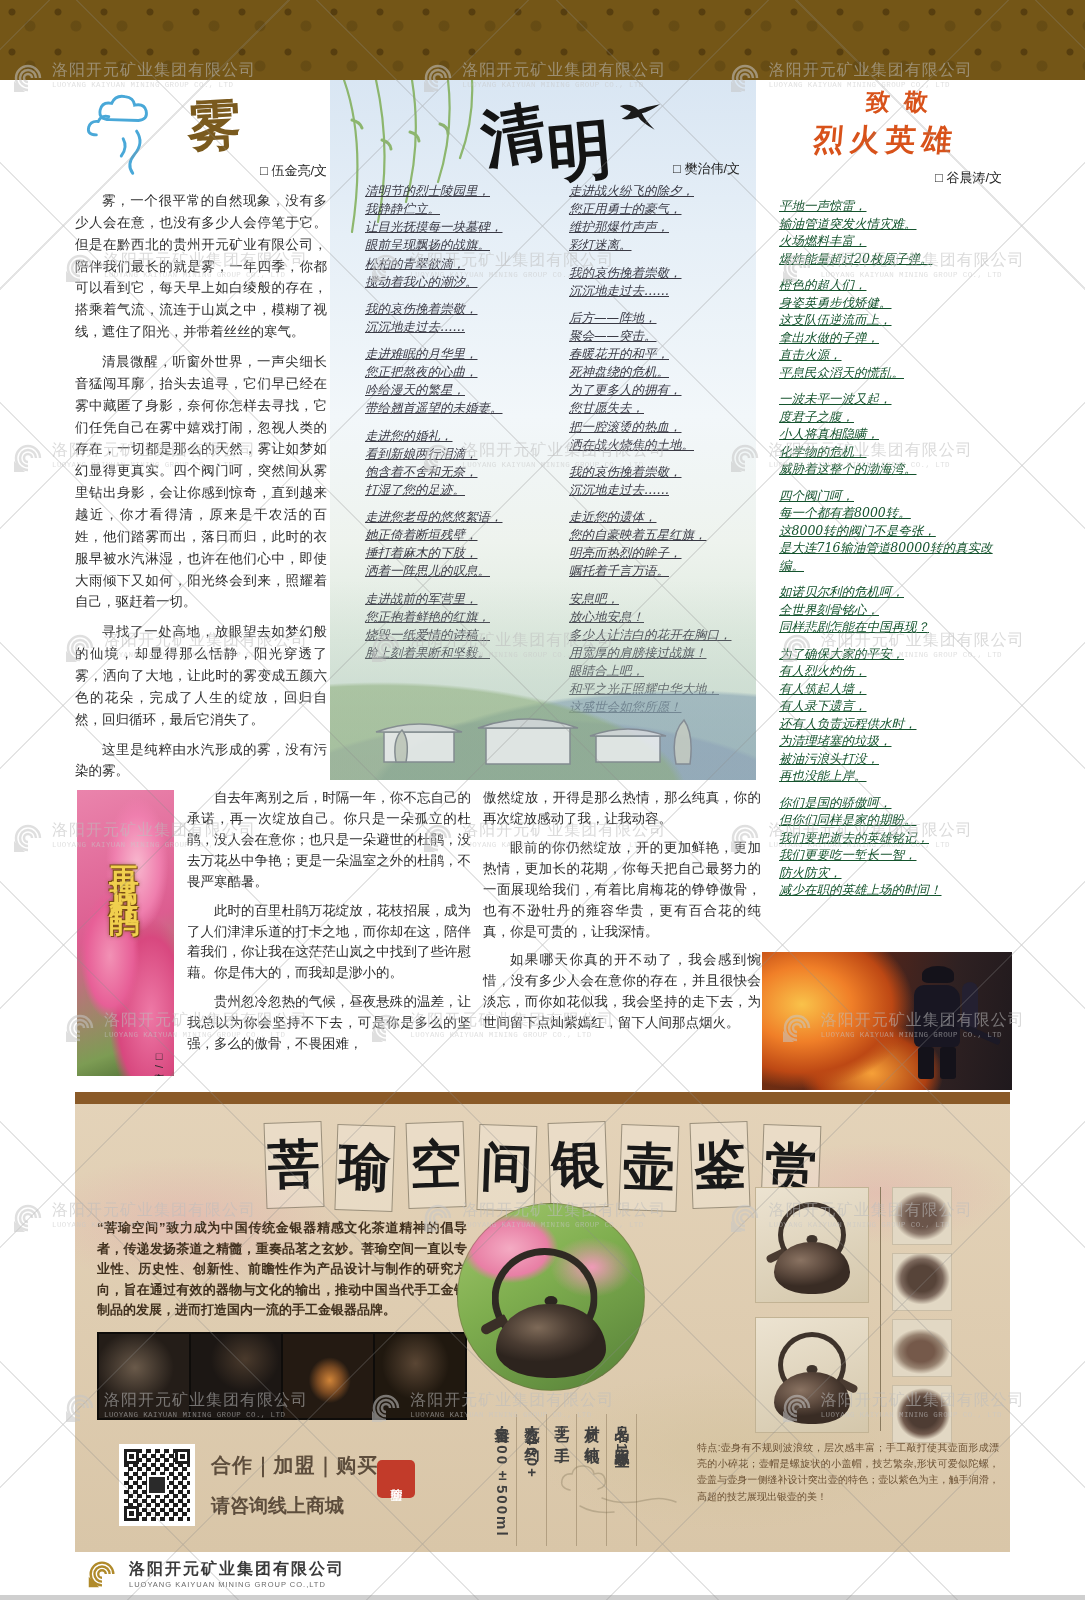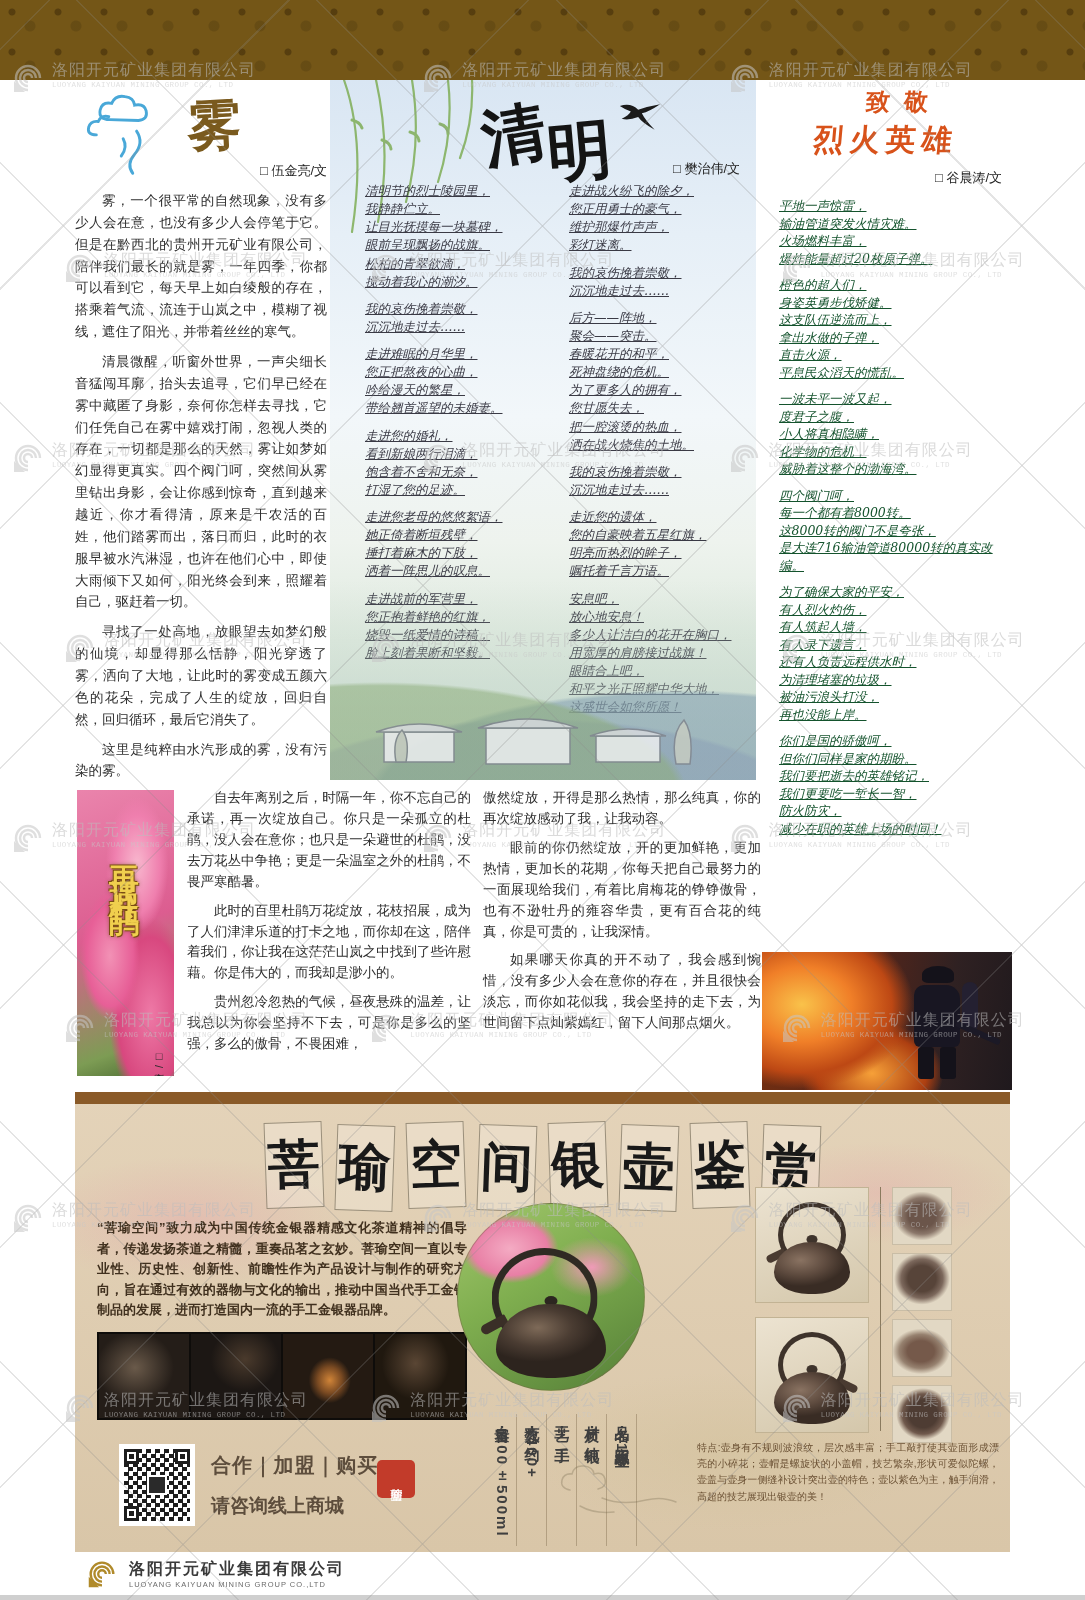--- a/index.html
+++ b/index.html
@@ -313,20 +313,23 @@
 平息民众滔天的慌乱。</p>
         <p class="stanza">一波未平一波又起，
 度君子之腹，
 小人将真相隐瞒，
 化学物的危机，
 威胁着这整个的渤海湾。</p>
         <p class="stanza">四个阀门呵，
 每一个都有着8000转。
 这8000转的阀门不是夸张，
 是大连716输油管道80000转的真实改编。</p>
+        <p class="stanza">如诺贝尔利的危机呵，
+全世界刻骨铭心，
+同样悲剧怎能在中国再现？</p>
         <p class="stanza">为了确保大家的平安，
 有人烈火灼伤，
 有人筑起人墙，
 有人录下遗言，
 还有人负责远程供水时，
 为清理堵塞的垃圾，
 被油污浪头打没，
 再也没能上岸。</p>
         <p class="stanza">你们是国的骄傲呵，
 但你们同样是家的期盼。

